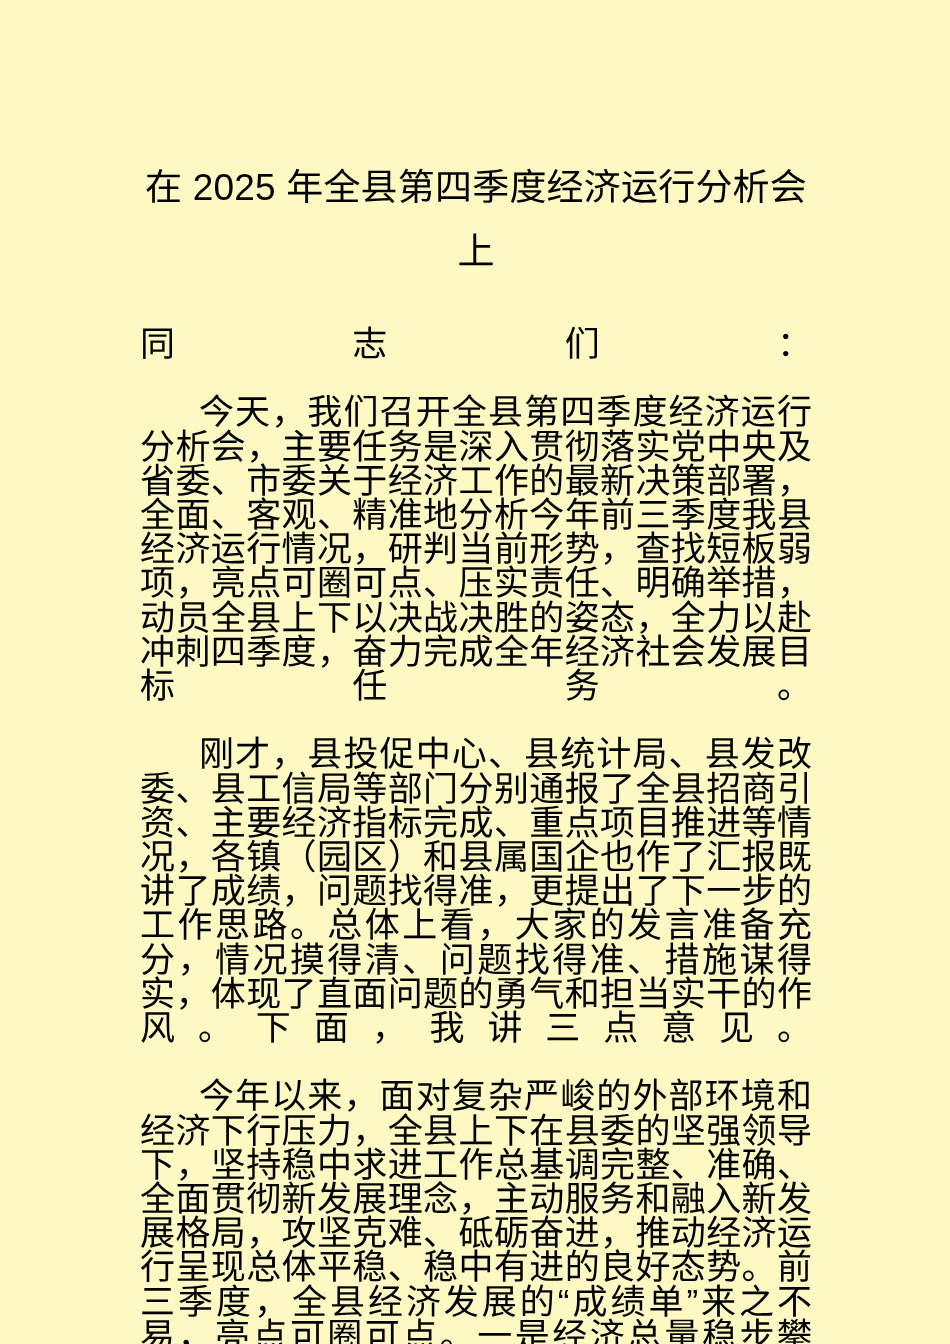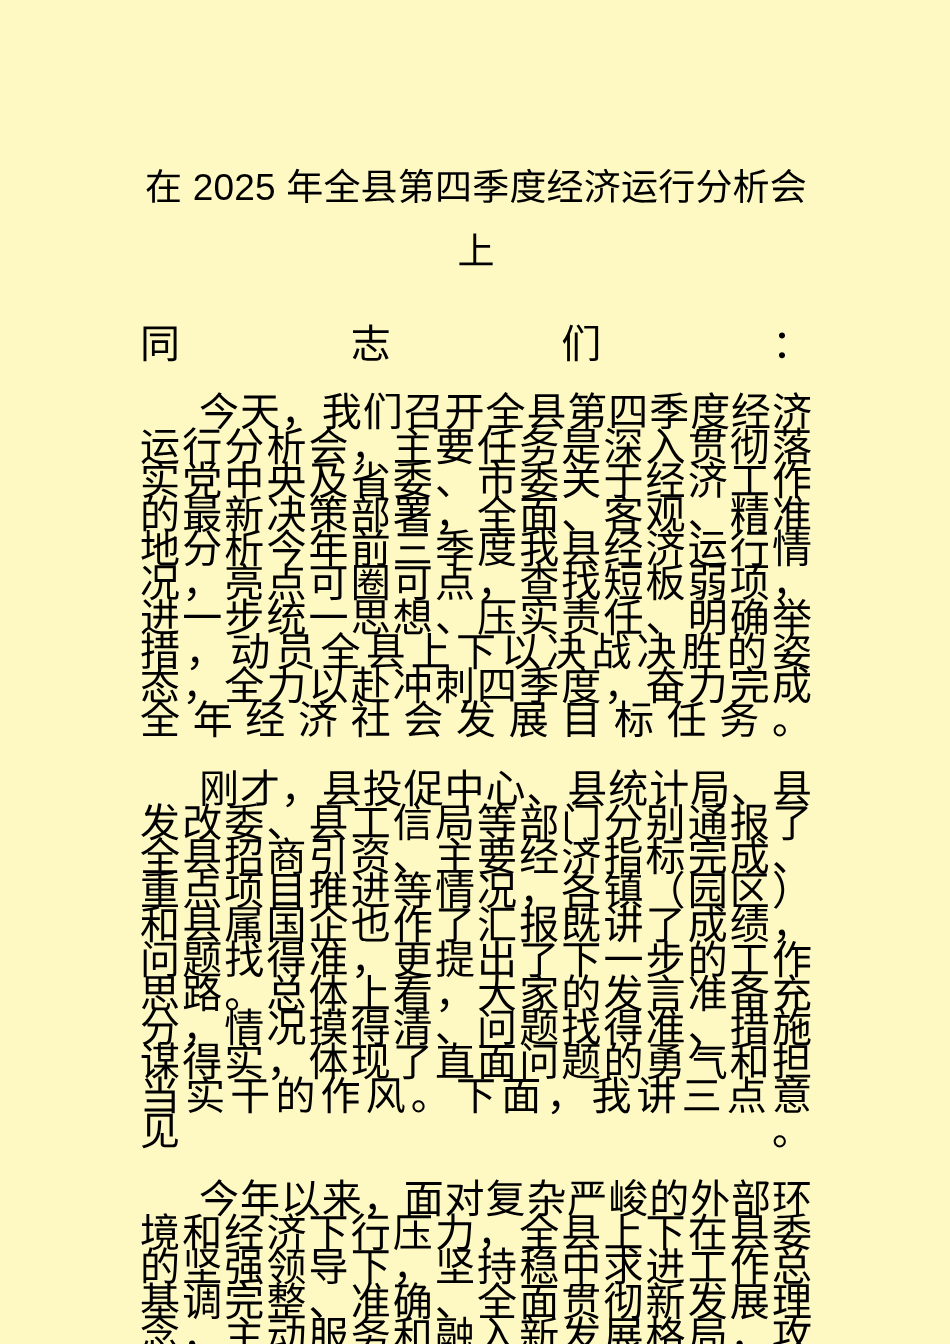--- a/index.html
+++ b/index.html
@@ -41,21 +41,21 @@
     padding-top: 156px;
   }
 
   .title-line-2 {
     display: block;
   }
 
   .para {
     margin: 0;
     padding: 0;
-    font-size: 40px;
+    font-size: 35px;
     line-height: 34.2px;
     text-align: justify;
     text-justify: inter-ideograph;
     letter-spacing: 0px;
     word-break: break-all;
   }
 
   .para.first-body {
     margin-top: 43px;
   }
@@ -82,21 +82,21 @@
 
 <div class="page">
   <div class="doc-body">
 
     <h1 class="doc-title">
       <span>在 2025 年全县第四季度经济运行分析会上</span>
     </h1>
 
     <p class="para first-body">同志们：</p>
 
-    <p class="para indent">今天，我们召开全县第四季度经济运行分析会，主要任务是深入贯彻落实党中央及省委、市委关于经济工作的最新决策部署，全面、客观、精准地分析今年前三季度我县经济运行情况，亮点可圈可点，查找短板弱项，进一步统一思想、压实责任、明确举措，动员全县上下以决战决胜的姿态，全力以赴冲刺四季度，奋力完成全年经济社会发展目标任务。</p>
+    <p class="para indent">今天，我们召开全县第四季度经济运行分析会，主要任务是深入贯彻落实党中央及省委、市委关于经济工作的最新决策部署，全面、客观、精准地分析今年前三季度我县经济运行情况，研判当前形势，查找短板弱项，亮点可圈可点、压实责任、明确举措，动员全县上下以决战决胜的姿态，全力以赴冲刺四季度，奋力完成全年经济社会发展目标任务。</p>
 
     <p class="para indent">刚才，县投促中心、县统计局、县发改委、县工信局等部门分别通报了全县招商引资、主要经济指标完成、重点项目推进等情况，各镇（园区）和县属国企也作了汇报既讲了成绩，问题找得准，更提出了下一步的工作思路。总体上看，大家的发言准备充分，情况摸得清、问题找得准、措施谋得实，体现了直面问题的勇气和担当实干的作风。下面，我讲三点意见。</p>
 
 
     <p class="para indent">今年以来，面对复杂严峻的外部环境和经济下行压力，全县上下在县委的坚强领导下，坚持稳中求进工作总基调完整、准确、全面贯彻新发展理念，主动服务和融入新发展格局，攻坚克难、砥砺奋进，推动经济运行呈现总体平稳、稳中有进的良好态势。前三季度，全县经济发展的“成绩单”来之不易，亮点可圈可点。一是经济总量稳步攀升，发展基础更加坚实。初步核算，前三季度全县实现地区生产总值（GDP）350.2 亿元，同比增长 5.8%。这个增速虽然与我们年初设定的 6.5%的全年目标还有一定差距，但在宏</p>
 
   </div>
 </div>
 
 </body></html>

